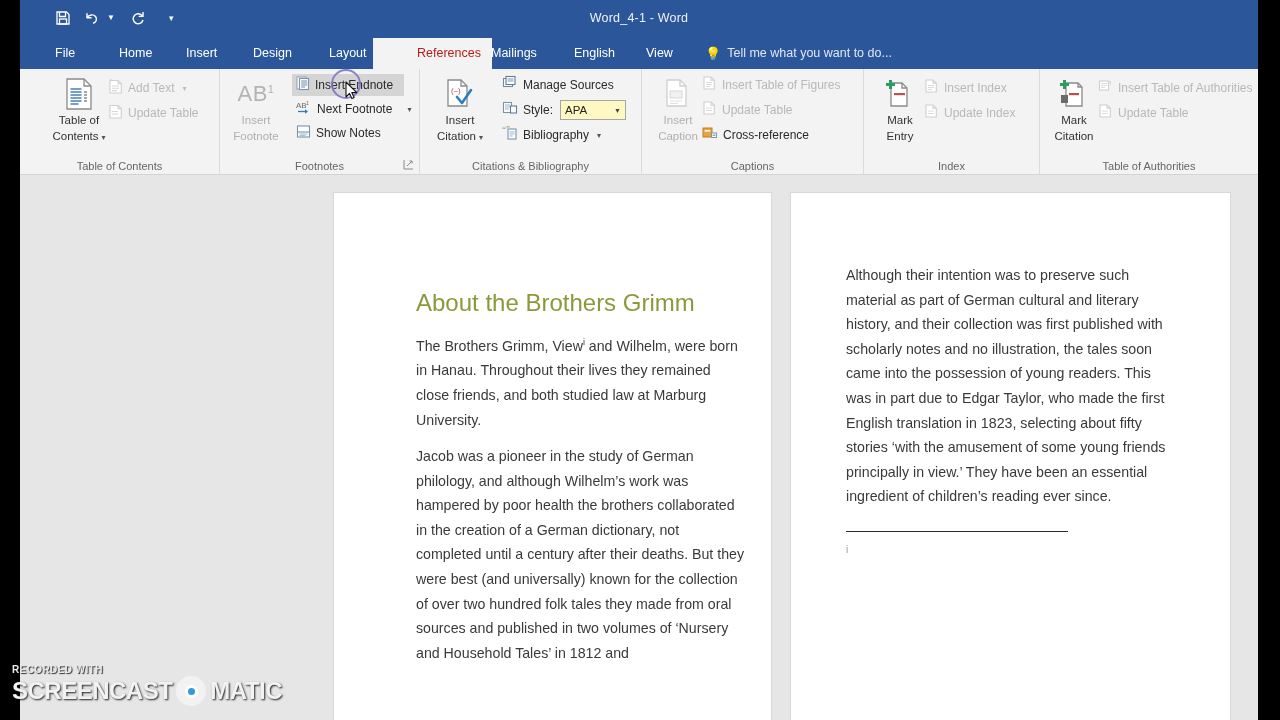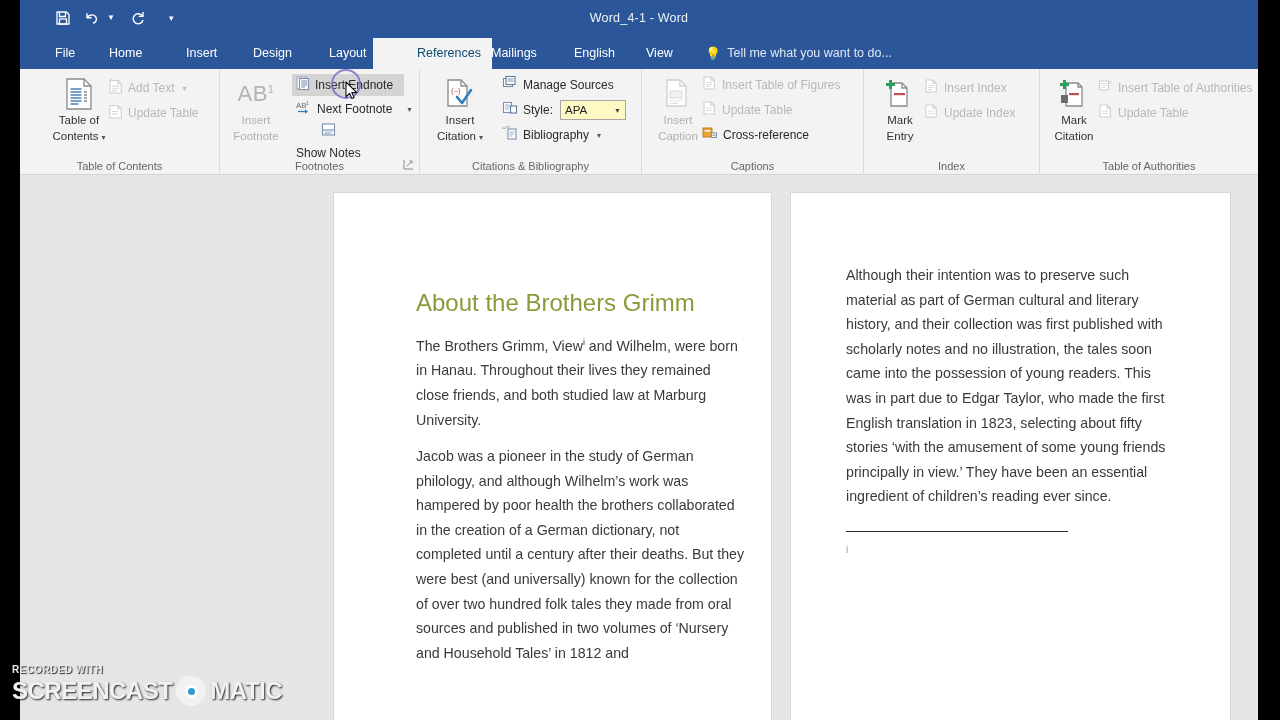--- a/index.html
+++ b/index.html
@@ -37,21 +37,21 @@
   #tabstrip {
     position: absolute; left: 0; top: 38px; width: 1238px; height: 31px;
     background: #2b579a;
   }
   .tab {
     position: absolute; top: 0; height: 31px; line-height: 31px;
     color: #ffffff; font-size: 12.5px; padding: 0 11px;
     cursor: default; white-space: nowrap;
   }
   .tab.active {
-    background: #f3f3f3; color: #0c4a6e; padding-left: 44px;
+    background: #f3f3f3; color: #b91c1c; padding-left: 44px;
   }
   #tellme {
     position: absolute; top: 0; height: 31px; line-height: 31px;
     color: #dfe7f3; font-size: 12.5px; white-space: nowrap;
     display: flex; align-items: center; gap: 6px;
   }
   #tellme .bulb { font-size: 13px; color: #ffd966; }
 
   
   #ribbon {
@@ -207,21 +207,21 @@
           <path d="M14 2v4.4h-4.3" stroke-linejoin="round"></path>
         </svg>
       </span>
       <span class="qat-btn" style="font-size:9px;margin-left:10px;">▾</span>
     </div>
     <div id="title-text">Word_4-1 - Word</div>
   </div>
 
   <div id="tabstrip">
     <div class="tab" style="left:24px;">File</div>
-    <div class="tab" style="left:78px;">Home</div>
+    <div class="tab" style="left:88px;">Home</div>
     <div class="tab" style="left:155px;">Insert</div>
     <div class="tab" style="left:222px;">Design</div>
     <div class="tab" style="left:298px;">Layout</div>
     <div class="tab active" style="left:353px;">References</div>
     <div class="tab" style="left:460px;">Mailings</div>
     <div class="tab" style="left:543px;">English</div>
     <div class="tab" style="left:615px;">View</div>
 
     <div id="tellme" style="left:685px;">
       <span class="bulb">💡</span>
@@ -304,21 +304,21 @@
           <svg width="16" height="16" viewBox="0 0 16 16">
             <text x="0" y="9" font-size="8" fill="#6a6a6a" font-family="Liberation Sans, sans-serif">AB</text>
             <text x="10" y="5.5" font-size="5" fill="#6a6a6a" font-family="Liberation Sans, sans-serif">1</text>
             <path d="M2 12.5h9" stroke="#2b7fc0" stroke-width="1.3"></path>
             <path d="M9 10.2l3 2.3-3 2.3z" fill="#2b7fc0"></path>
           </svg>
         </span>
         <span class="lbl">Next Footnote</span>
         <span class="caret" style="margin-left:10px;">▾</span>
       </div>
-      <div class="smbtn" style="left:72px; top:53px;flex-direction:column;">
+      <div class="smbtn" style="left:72px; top:53px;">
         <span>
           <svg width="15" height="15" viewBox="0 0 15 15">
             <rect x="1.5" y="2" width="12" height="11" fill="#fff" stroke="#7b93ad" stroke-width="1.1"></rect>
             <path d="M1.5 8h12" stroke="#7b93ad" stroke-width="1.1"></path>
             <g stroke="#9bb4cc" stroke-width="1">
                   <path d="M3.5 10h8M3.5 11.7h6"></path>
                 </g>
           </svg>
         </span>
         <span class="lbl">Show Notes</span>

